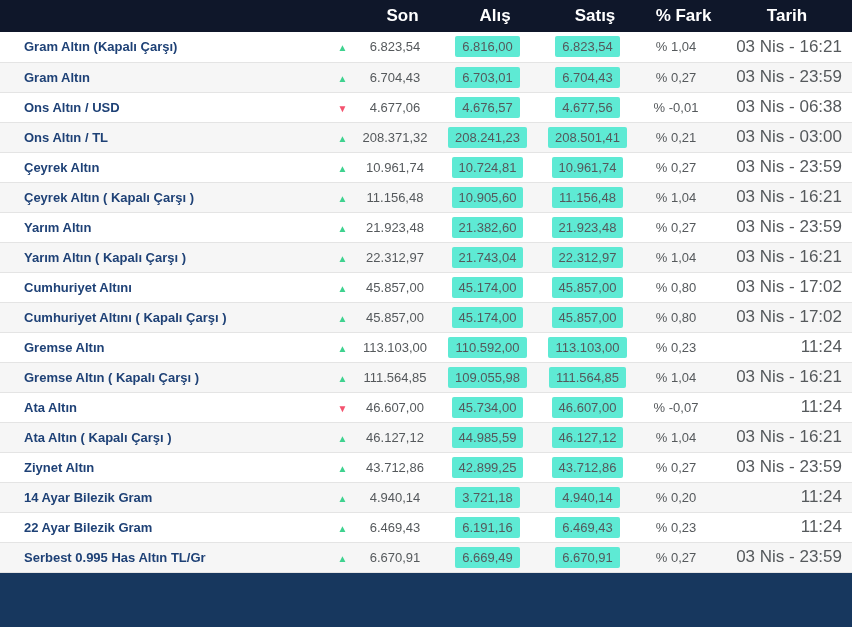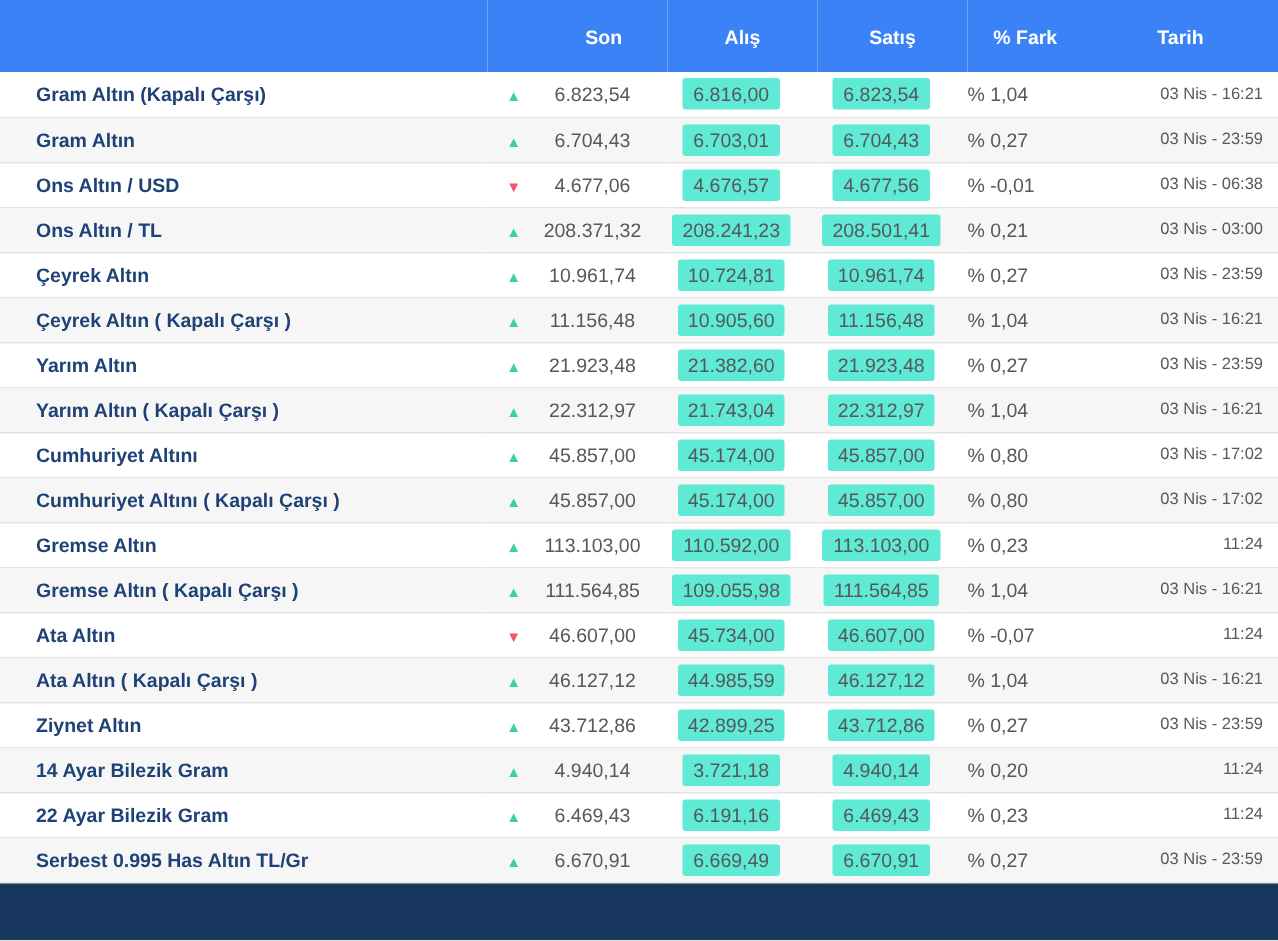--- a/index.html
+++ b/index.html
@@ -23,25 +23,25 @@
   }
   col.col-name  { width: 325px; }
   col.col-arrow { width: 35px; }
   col.col-son   { width: 85px; }
   col.col-alis  { width: 100px; }
   col.col-satis { width: 100px; }
   col.col-fark  { width: 77px; }
   col.col-tarih { width: 130px; }
 
   thead th {
-    background: #3b82f6;
+    background: #0f172a;
     color: #ffffff;
-    font-size: 13px;
+    font-size: 17px;
     font-weight: bold;
-    height: 48px;
+    height: 32px;
     text-align: center;
     vertical-align: middle;
   }
   thead th.th-tarih { }
 
   tbody td {
     height: 30px;
     border-bottom: 1px solid #e4e4e4;
     font-size: 13px;
     color: #55595c;
@@ -65,22 +65,22 @@
   .dir-down { color: #f4526e; }
   .dir-flat { color: #5bc9e8; font-weight: bold; font-size: 13px; }
 
   .td-val  { text-align: center; padding-right: 15px; }
   .boxed {
     display: inline-block;
     background: #5eead4;
     padding: 3px 7px;
     border-radius: 2px;
   }
-  .td-fark  { text-align: left; padding-right: 15px; }
-  .td-tarih { text-align: right; padding-right: 10px; font-size: 11px; }
+  .td-fark  { text-align: center; padding-right: 15px; }
+  .td-tarih { text-align: right; padding-right: 10px; font-size: 17px; }
 
   .bottom-bar {
     flex: 1;
     min-height: 6px;
     background: #17375e;
   }
 </style>
 </head>
 <body>
 

